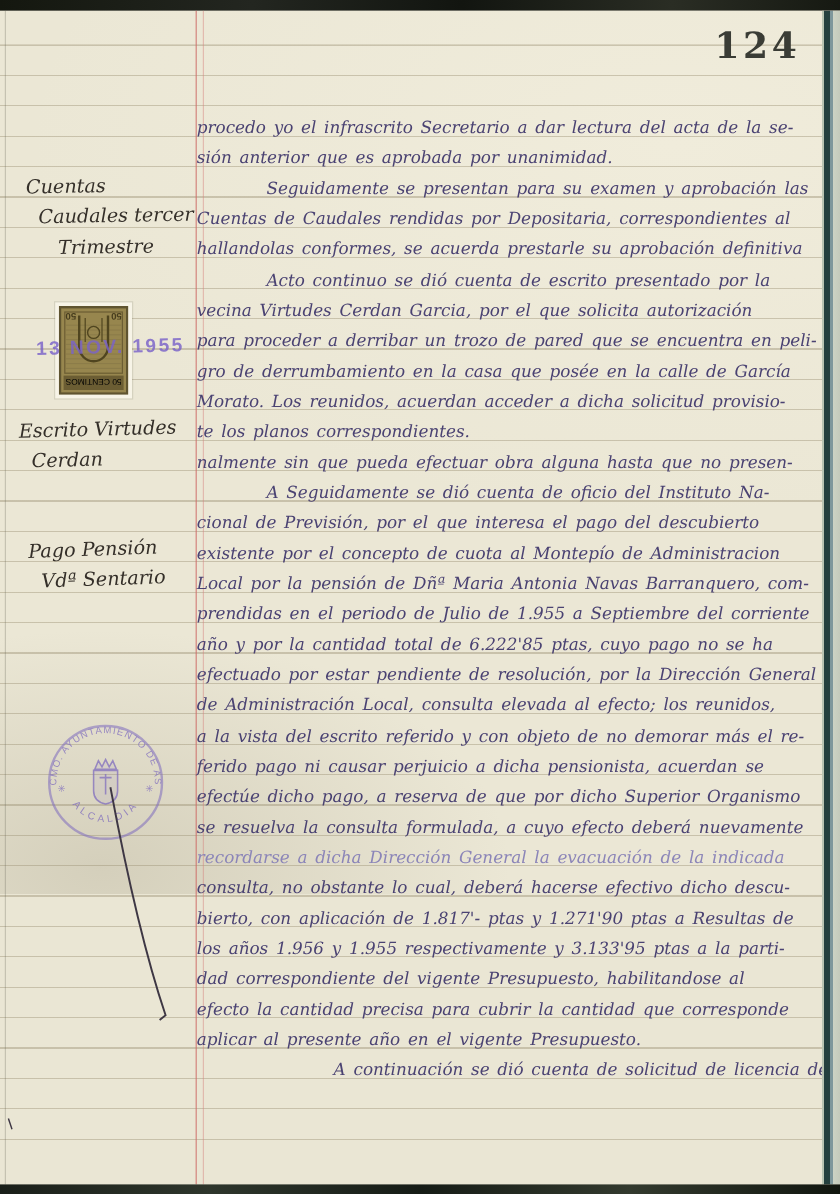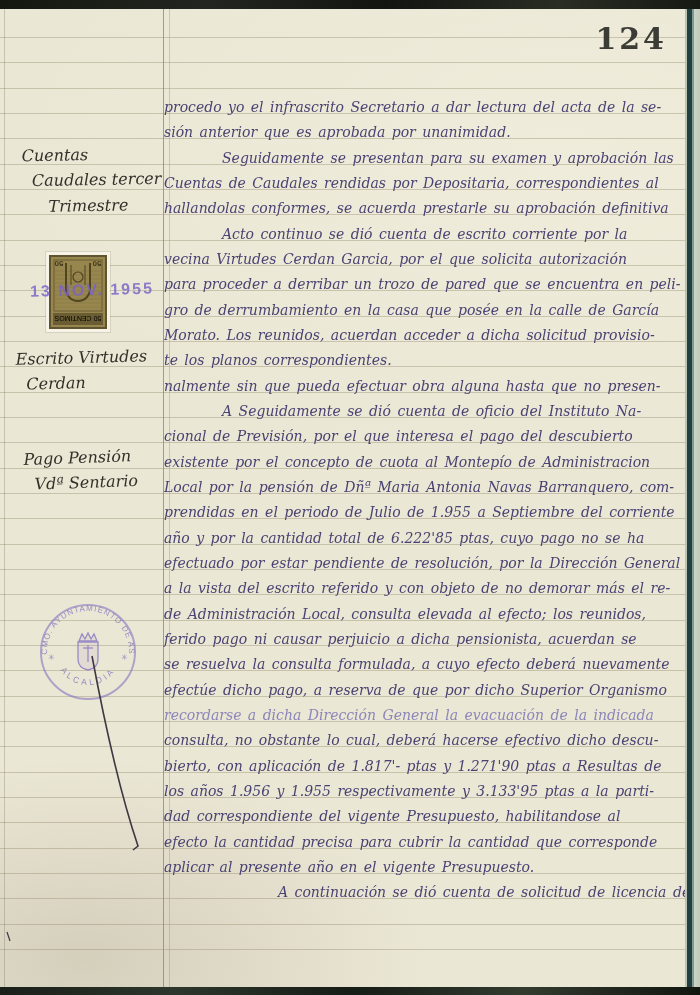--- a/index.html
+++ b/index.html
@@ -4,21 +4,21 @@
 <style>
   html,body{margin:0;padding:0;background:#101210;}
   .screen{position:relative;width:700px;height:995px;overflow:hidden;
           font-family:"DejaVu Serif",serif;background:#eae6d4;}
 
   .band-top{position:absolute;left:0;top:0;width:700px;height:9px;
             background:linear-gradient(90deg,#14170f,#232620 30%,#121510 55%,#2a2d24 80%,#161912);}
   .band-bottom{position:absolute;left:0;top:987px;width:700px;height:8px;
             background:linear-gradient(90deg,#1a1f19,#2e362c 25%,#161c16 50%,#333a2e 75%,#11160f);}
 
-  .paper{position:absolute;left:0;top:9px;width:700px;height:978px;
+  .paper{position:absolute;left:0;top:9px;width:700px;height:736px;
          background:
            radial-gradient(620px 360px at 12% 97%, rgba(190,184,162,.5) 0%, rgba(190,184,162,0) 55%),
            radial-gradient(900px 520px at 80% 15%, #f0ecdb 0%, rgba(240,236,219,0) 60%),
            #ebe7d5;}
   .left-edge{position:absolute;left:4px;top:0;width:1px;height:978px;
              background:rgba(100,102,86,.28);}
 
   .ruling{position:absolute;left:0;top:28px;width:686px;height:936px;
           background:repeating-linear-gradient(to bottom,
              rgba(152,141,112,.42) 0px, rgba(152,141,112,.42) 1px,
@@ -153,39 +153,39 @@
       <path d="M92 647 C 101 695 117 775 138 837 l-5 4" fill="none" stroke="#3e3744" stroke-width="1.6"></path>
       <path d="M7 923 l3 9" fill="none" stroke="#3e3744" stroke-width="1.2"></path>
     </svg>
 
     <div class="body-text">
         <div class="bline">procedo yo el infrascrito Secretario a dar lectura del acta de la se-</div>
         <div class="bline">sión anterior que es aprobada por unanimidad.</div>
         <div class="bline ind">Seguidamente se presentan para su examen y aprobación las</div>
         <div class="bline">Cuentas de Caudales rendidas por Depositaria, correspondientes al</div>
         <div class="bline">hallandolas conformes, se acuerda prestarle su aprobación definitiva</div>
-        <div class="bline ind">Acto continuo se dió cuenta de escrito corriente por la</div>
+        <div class="bline ind">Acto continuo se dió cuenta de escrito presentado por la</div>
         <div class="bline">vecina Virtudes Cerdan Garcia, por el que solicita autorización</div>
         <div class="bline">para proceder a derribar un trozo de pared que se encuentra en peli-</div>
         <div class="bline">gro de derrumbamiento en la casa que posée en la calle de García</div>
         <div class="bline">Morato. Los reunidos, acuerdan acceder a dicha solicitud provisio-</div>
         <div class="bline">te los planos correspondientes.</div>
         <div class="bline">nalmente sin que pueda efectuar obra alguna hasta que no presen-</div>
         <div class="bline ind">A  Seguidamente se dió cuenta de oficio del Instituto Na-</div>
         <div class="bline">cional de Previsión, por el que interesa el pago del descubierto</div>
         <div class="bline">existente por el concepto de cuota al Montepío de Administracion</div>
         <div class="bline">Local por la pensión de Dñª Maria Antonia Navas Barranquero, com-</div>
         <div class="bline">prendidas en el periodo de Julio de 1.955 a Septiembre del corriente</div>
         <div class="bline">año y por la cantidad total de 6.222'85 ptas, cuyo pago no se ha</div>
         <div class="bline">efectuado por estar pendiente de resolución, por la Dirección General</div>
+        <div class="bline">de Administración Local, consulta elevada al efecto; los reunidos,</div>
         <div class="bline">a la vista del escrito referido y con objeto de no demorar más el re-</div>
-        <div class="bline">de Administración Local, consulta elevada al efecto; los reunidos,</div>
         <div class="bline">ferido pago ni causar perjuicio a dicha pensionista, acuerdan se</div>
+        <div class="bline">efectúe dicho pago, a reserva de que por dicho Superior Organismo</div>
         <div class="bline">se resuelva la consulta formulada, a cuyo efecto deberá nuevamente</div>
-        <div class="bline">efectúe dicho pago, a reserva de que por dicho Superior Organismo</div>
         <div class="bline faint">recordarse a dicha Dirección General la evacuación de la indicada</div>
         <div class="bline">consulta, no obstante lo cual, deberá hacerse efectivo dicho descu-</div>
         <div class="bline">bierto, con aplicación de 1.817'- ptas y 1.271'90 ptas a Resultas de</div>
         <div class="bline">los años 1.956 y 1.955 respectivamente y 3.133'95 ptas a la parti-</div>
         <div class="bline">dad correspondiente del vigente Presupuesto, habilitandose al</div>
         <div class="bline">efecto la cantidad precisa para cubrir la cantidad que corresponde</div>
         <div class="bline">aplicar al presente año en el vigente Presupuesto.</div>
         <div class="bline ind2">A continuación se dió cuenta de solicitud de licencia de</div>
       </div>
   </div>

